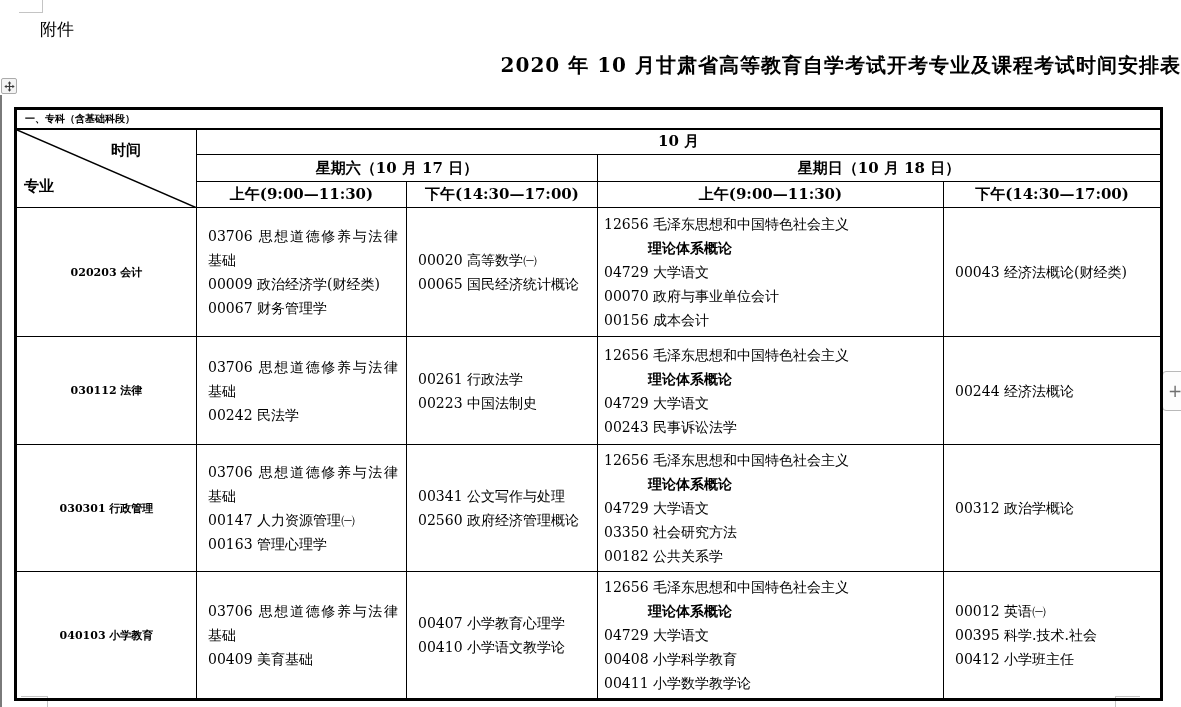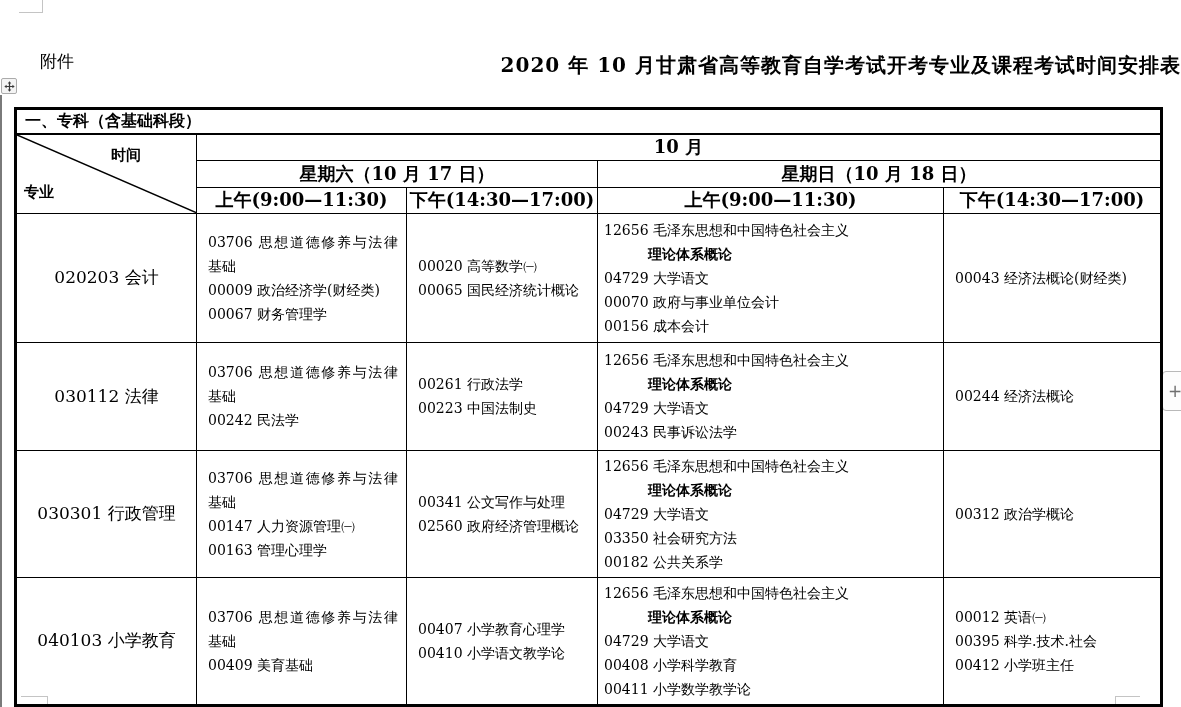--- a/index.html
+++ b/index.html
@@ -1,52 +1,52 @@
 <!DOCTYPE html>
 <html><head>
 <meta charset="utf-8">
 <style>
   * { margin:0; padding:0; box-sizing:border-box; }
   html,body { width:1181px; height:707px; }
   body {
     position:relative; overflow:hidden; background:#ffffff;
     font-family:"DejaVu Serif","Liberation Serif",serif; color:#000;
   }
-  .attachment { position:absolute; left:40px; top:18px; font-size:17px;margin-top:32px; }
+  .attachment { position:absolute; left:40px; top:18px; font-size:17px; }
   .doc-title {
     position:absolute; left:0; right:0; top:52px; text-align:right;
     font-size:20px; font-weight:bold; letter-spacing:1px;
   }
   table.doc-table {
     position:absolute; left:14px; top:107px; width:1146px;
     border-collapse:collapse; table-layout:fixed;
     border:3px solid #000;
   }
   .doc-table td { border:1px solid #000; overflow:hidden; }
   .section-cell {
-    font-weight:bold; font-size:16px; padding:1px 8px; height:20px;
+    font-weight:bold; font-size:10px; padding:1px 8px; height:20px;
     border-bottom-width:2px !important;
     font-family:Liberation Serif, serif;
   }
   .month-cell, .day-cell, .session-cell {
-    text-align:center; font-weight:bold; font-size:18px; vertical-align:middle;
+    text-align:center; font-weight:bold; font-size:15px; vertical-align:middle;
   }
   .month-cell { height:26px; }
   .day-cell { height:27px; }
   .session-cell { height:26px; }
   .corner-cell { position:relative; }
   .corner-cell svg { position:absolute; left:0; top:0; width:100%; height:100%; display:block; }
   .corner-top {
     position:absolute; top:11px; left:94px; font-weight:bold; font-size:15px;
   }
   .corner-bottom {
     position:absolute; bottom:11px; left:7px; font-weight:bold; font-size:15px;
   }
   .major-cell {
-    text-align:center; vertical-align:middle; font-weight:normal; font-size:17px;
+    text-align:center; vertical-align:middle; font-weight:bold; font-size:11px;
   }
   .course-cell {
     vertical-align:middle; font-size:14px; padding:3px 8px 3px 11px;
   }
   .course-cell.sun_am { padding-left:6px; }
   .course-cell p { line-height:24px; margin:0; }
   .course-cell p.j { text-align:justify; text-align-last:justify; }
   .course-cell p.i { padding-left:44px;font-weight:bold; }
   #data-rows tr:nth-child(1) { height:129px; }
   #data-rows tr:nth-child(2) { height:108px; }

